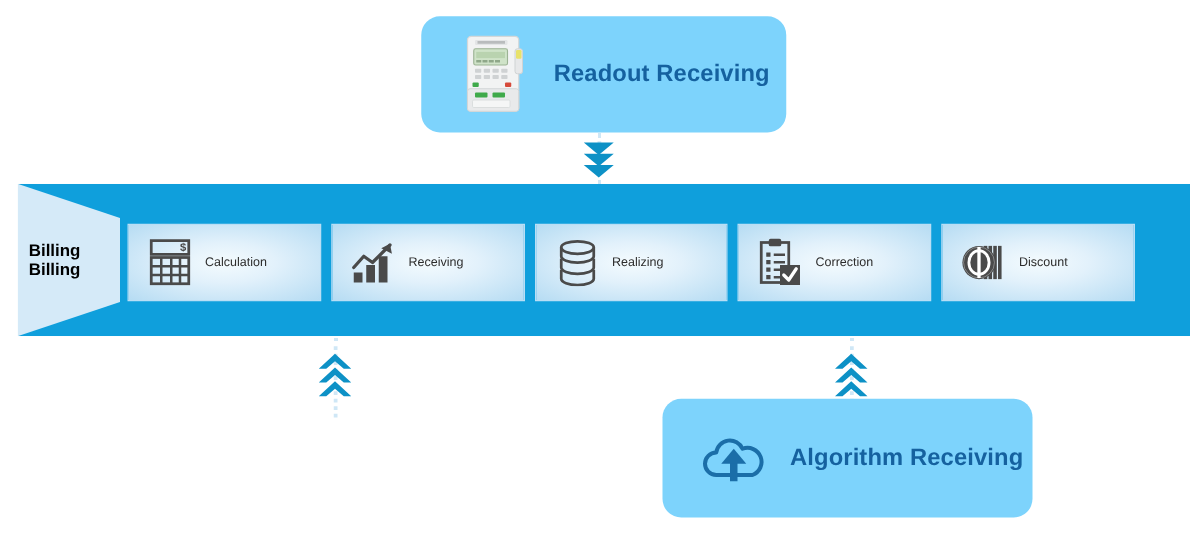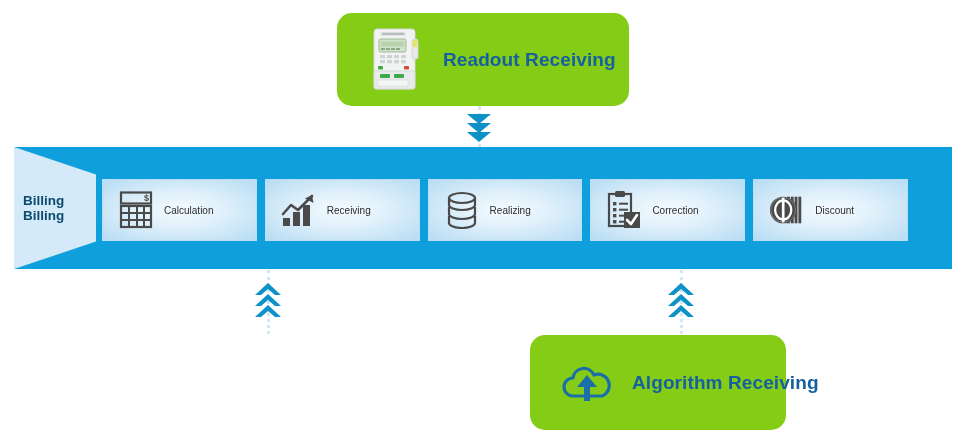--- a/index.html
+++ b/index.html
@@ -16,21 +16,21 @@
   .canvas {
     position: relative;
     width: 960px;
     height: 440px;
     background: #ffffff;
   }
 
   
   .card {
     position: absolute;
-    background: #84cc16;
+    background: #7dd3fc;
     border-radius: 15px;
     display: flex;
     align-items: center;
     box-sizing: border-box;
   }
   .card-icon {
     flex: 0 0 auto;
     display: flex;
     align-items: center;
     justify-content: center;
@@ -40,21 +40,21 @@
     font-weight: bold;
     color: #15619f;
     letter-spacing: 0.1px;
     white-space: nowrap;
   }
 
   #card-readout { left: 337px; top: 13px;  width: 292px; height: 93px;  padding-left: 34px; }
   #card-readout .card-label { margin-left: 22px; }
   #card-rates   { left: 147px; top: 335px; width: 288px; height: 95px;  padding-left: 46px; }
   #card-rates .card-label { margin-left: 22px; }
-  #card-algorithm { left: 530px; top: 335px; width: 256px; height: 95px; padding-left: 30px; }
+  #card-algorithm { left: 530px; top: 319px; width: 296px; height: 95px; padding-left: 30px; }
   #card-algorithm .card-label { margin-left: 18px; }
 
   
   .band {
     position: absolute;
     left: 14px;
     top: 147px;
     width: 938px;
     height: 122px;
     background: #0f9fdc;
@@ -70,21 +70,21 @@
     clip-path: polygon(0 0, 100% 22.5%, 100% 77.5%, 0 100%);
     display: flex;
     align-items: center;
     justify-content: flex-start;
     padding-left: 9px;
     box-sizing: border-box;
   }
   .band-tag-label {
     font-size: 13.5px;
     font-weight: bold;
-    color: #0c4a6e;
+    color: #000000;
     line-height: 1.12;
   }
 
   
   .proc-row {
     position: absolute;
     left: 102px;
     top: 179px;
     width: 806px;
     height: 62px;

